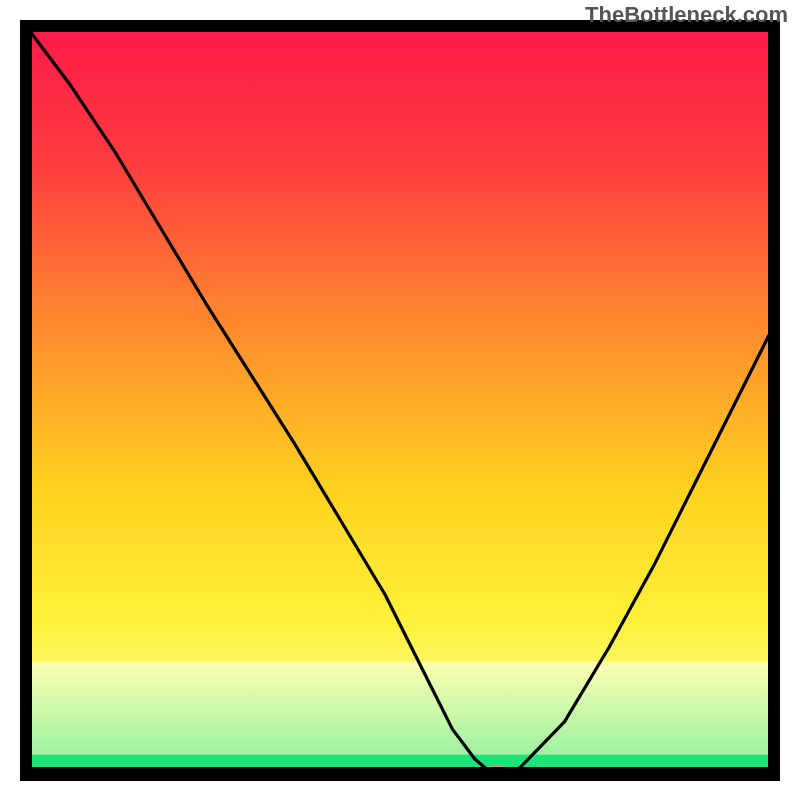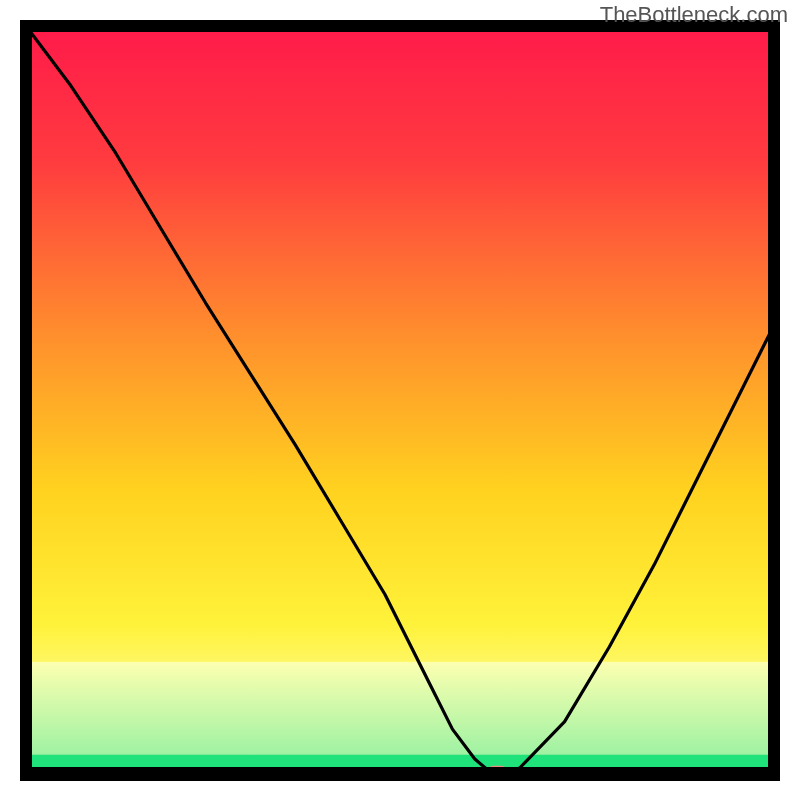--- a/index.html
+++ b/index.html
@@ -20,21 +20,21 @@
   svg {
     display: block;
   }
   .watermark {
     position: absolute;
     top: 2px;
     right: 12px;
     font-family: Arial, sans-serif;
     font-size: 22px;
     color: #555;
-    font-weight: 400;
+    font-weight: 700;
   }
 </style>
 </head>
 <body>
 
 <div class="chart-container">
   <svg id="chart-svg" width="800" height="800" viewBox="0 0 800 800">
       <defs>
         <linearGradient id="bg" x1="0" y1="0" x2="0" y2="1">
           <stop offset="0%" stop-color="#ff1a4a"></stop>

